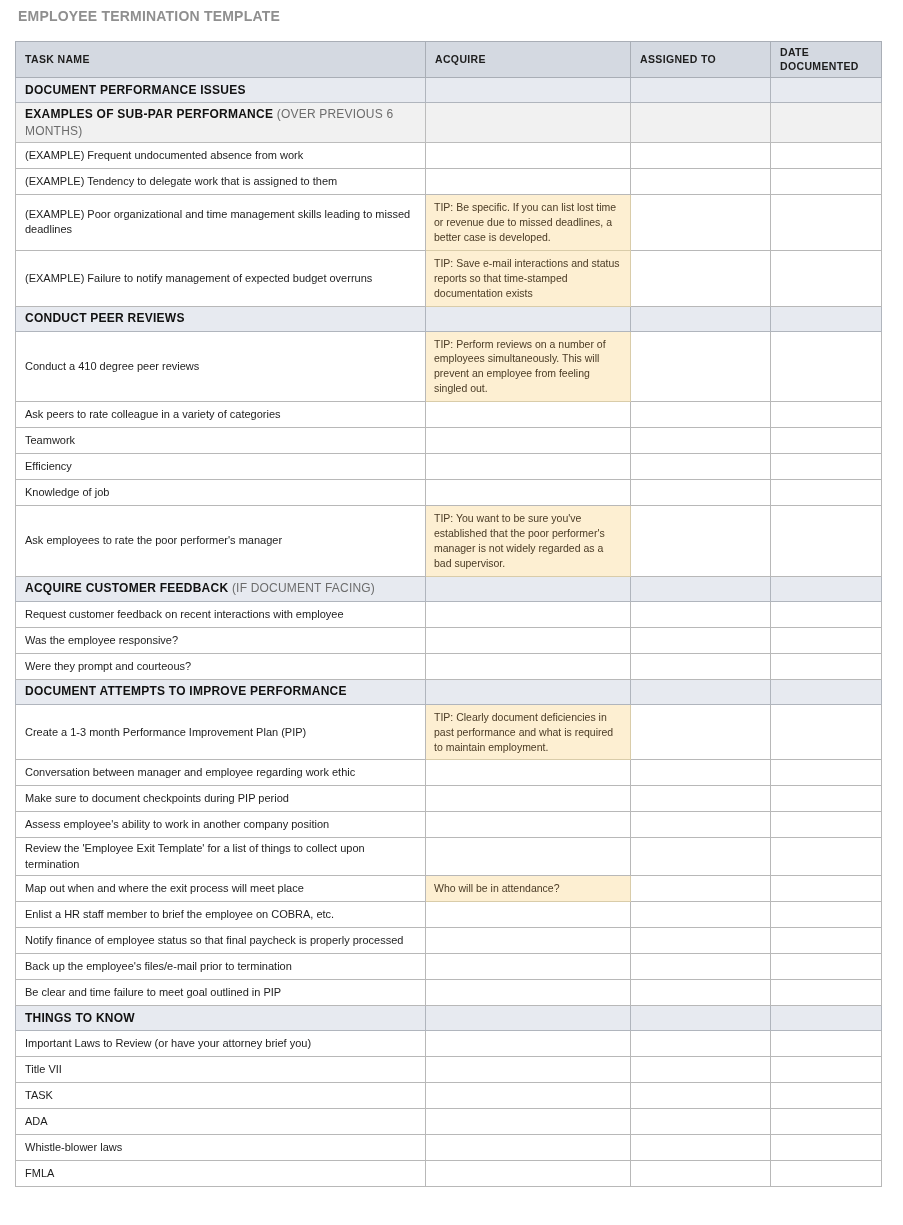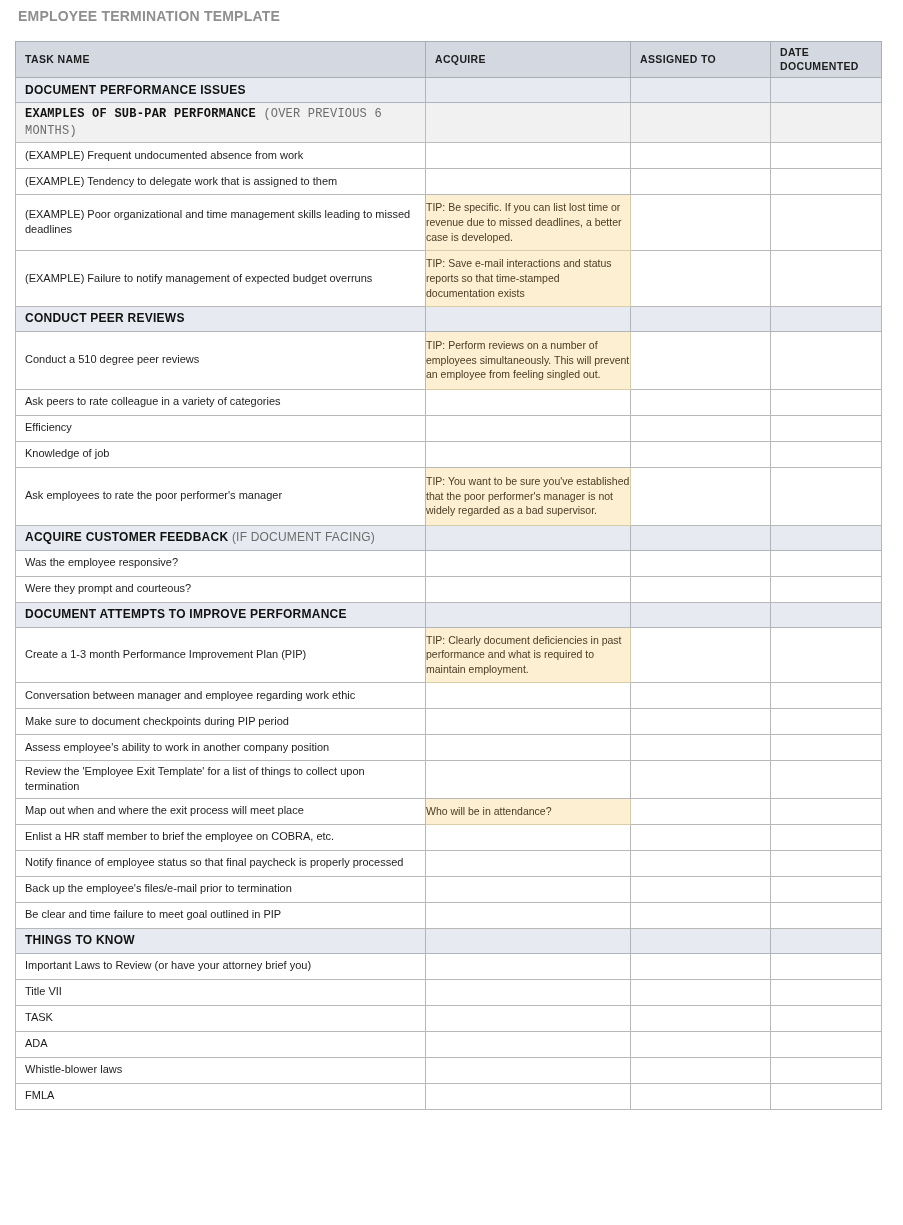--- a/index.html
+++ b/index.html
@@ -72,21 +72,20 @@
   tr.section td {
     background: #e7eaf0;
     height: 24px;
     border-color: #b0b5bd;
   }
   
   tr.subsection td {
     background: #f1f1f1;
     height: 24px;
     border-color: #bcbcbc;
-    font-family: Liberation Mono, monospace;
   }
 
   tr.row td { height: 25px; }
   tr.row-tall td { height: 50px; }
   tr.row-xtall td { height: 57px; }
 
   
   .cell {
     padding: 3px 9px;
     line-height: 1.38;
@@ -115,21 +114,21 @@
 
   
   td.tip {
     background: #fdefd2;
     border-color: #d9cca9;
   }
   td.tip .cell {
     color: #4a3b25;
     font-size: 10.5px;
     line-height: 1.42;
-    padding: 5px 0;
+    padding: 5px 8px;
   }
 
   td.blank .cell { min-height: 1px; }
 </style>
 </head>
 <body>
 
 <div class="page">
 
   <div class="doc-title">EMPLOYEE TERMINATION TEMPLATE</div>
@@ -251,21 +250,21 @@
           </td>
           <td class="blank">
             <div class="cell"></div>
           </td>
           <td class="blank">
             <div class="cell"></div>
           </td>
         </tr>
         <tr class="row-xtall">
           <td>
-            <div class="cell">Conduct a 510 degree peer reviews</div>
+            <div class="cell">Conduct a 410 degree peer reviews</div>
           </td>
           <td class="tip">
             <div class="cell">TIP: Perform reviews on a number of employees simultaneously.  This will prevent an employee from feeling singled out.</div>
           </td>
           <td class="blank">
             <div class="cell"></div>
           </td>
           <td class="blank">
             <div class="cell"></div>
           </td>
@@ -279,20 +278,34 @@
           </td>
           <td class="blank">
             <div class="cell"></div>
           </td>
           <td class="blank">
             <div class="cell"></div>
           </td>
         </tr>
         <tr class="row">
           <td>
+            <div class="cell">Teamwork</div>
+          </td>
+          <td class="blank">
+            <div class="cell"></div>
+          </td>
+          <td class="blank">
+            <div class="cell"></div>
+          </td>
+          <td class="blank">
+            <div class="cell"></div>
+          </td>
+        </tr>
+        <tr class="row">
+          <td>
             <div class="cell">Efficiency</div>
           </td>
           <td class="blank">
             <div class="cell"></div>
           </td>
           <td class="blank">
             <div class="cell"></div>
           </td>
           <td class="blank">
             <div class="cell"></div>
@@ -322,20 +335,34 @@
           <td class="blank">
             <div class="cell"></div>
           </td>
           <td class="blank">
             <div class="cell"></div>
           </td>
         </tr>
         <tr class="section">
           <td>
             <div class="cell sec-cell">ACQUIRE CUSTOMER FEEDBACK<span class="sec-sub"> (IF DOCUMENT FACING)</span></div>
+          </td>
+          <td class="blank">
+            <div class="cell"></div>
+          </td>
+          <td class="blank">
+            <div class="cell"></div>
+          </td>
+          <td class="blank">
+            <div class="cell"></div>
+          </td>
+        </tr>
+        <tr class="row">
+          <td>
+            <div class="cell">Request customer feedback on recent interactions with employee</div>
           </td>
           <td class="blank">
             <div class="cell"></div>
           </td>
           <td class="blank">
             <div class="cell"></div>
           </td>
           <td class="blank">
             <div class="cell"></div>
           </td>

